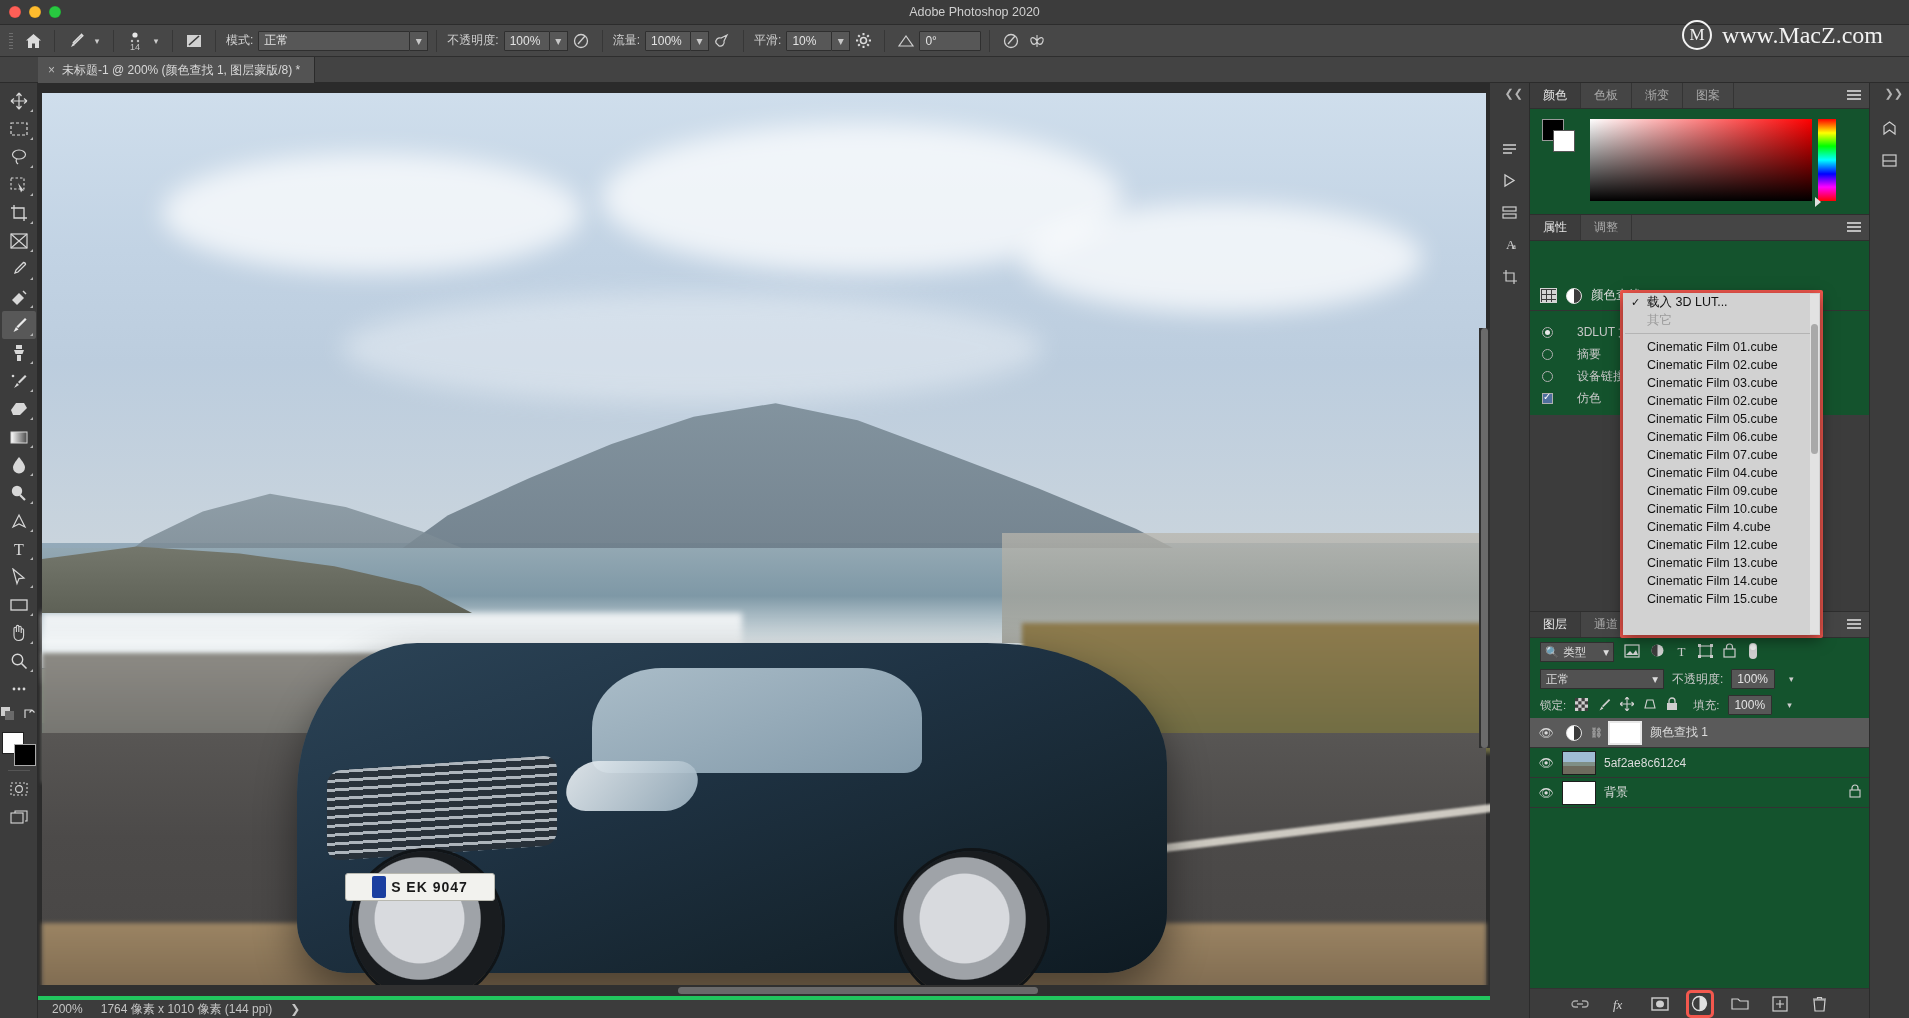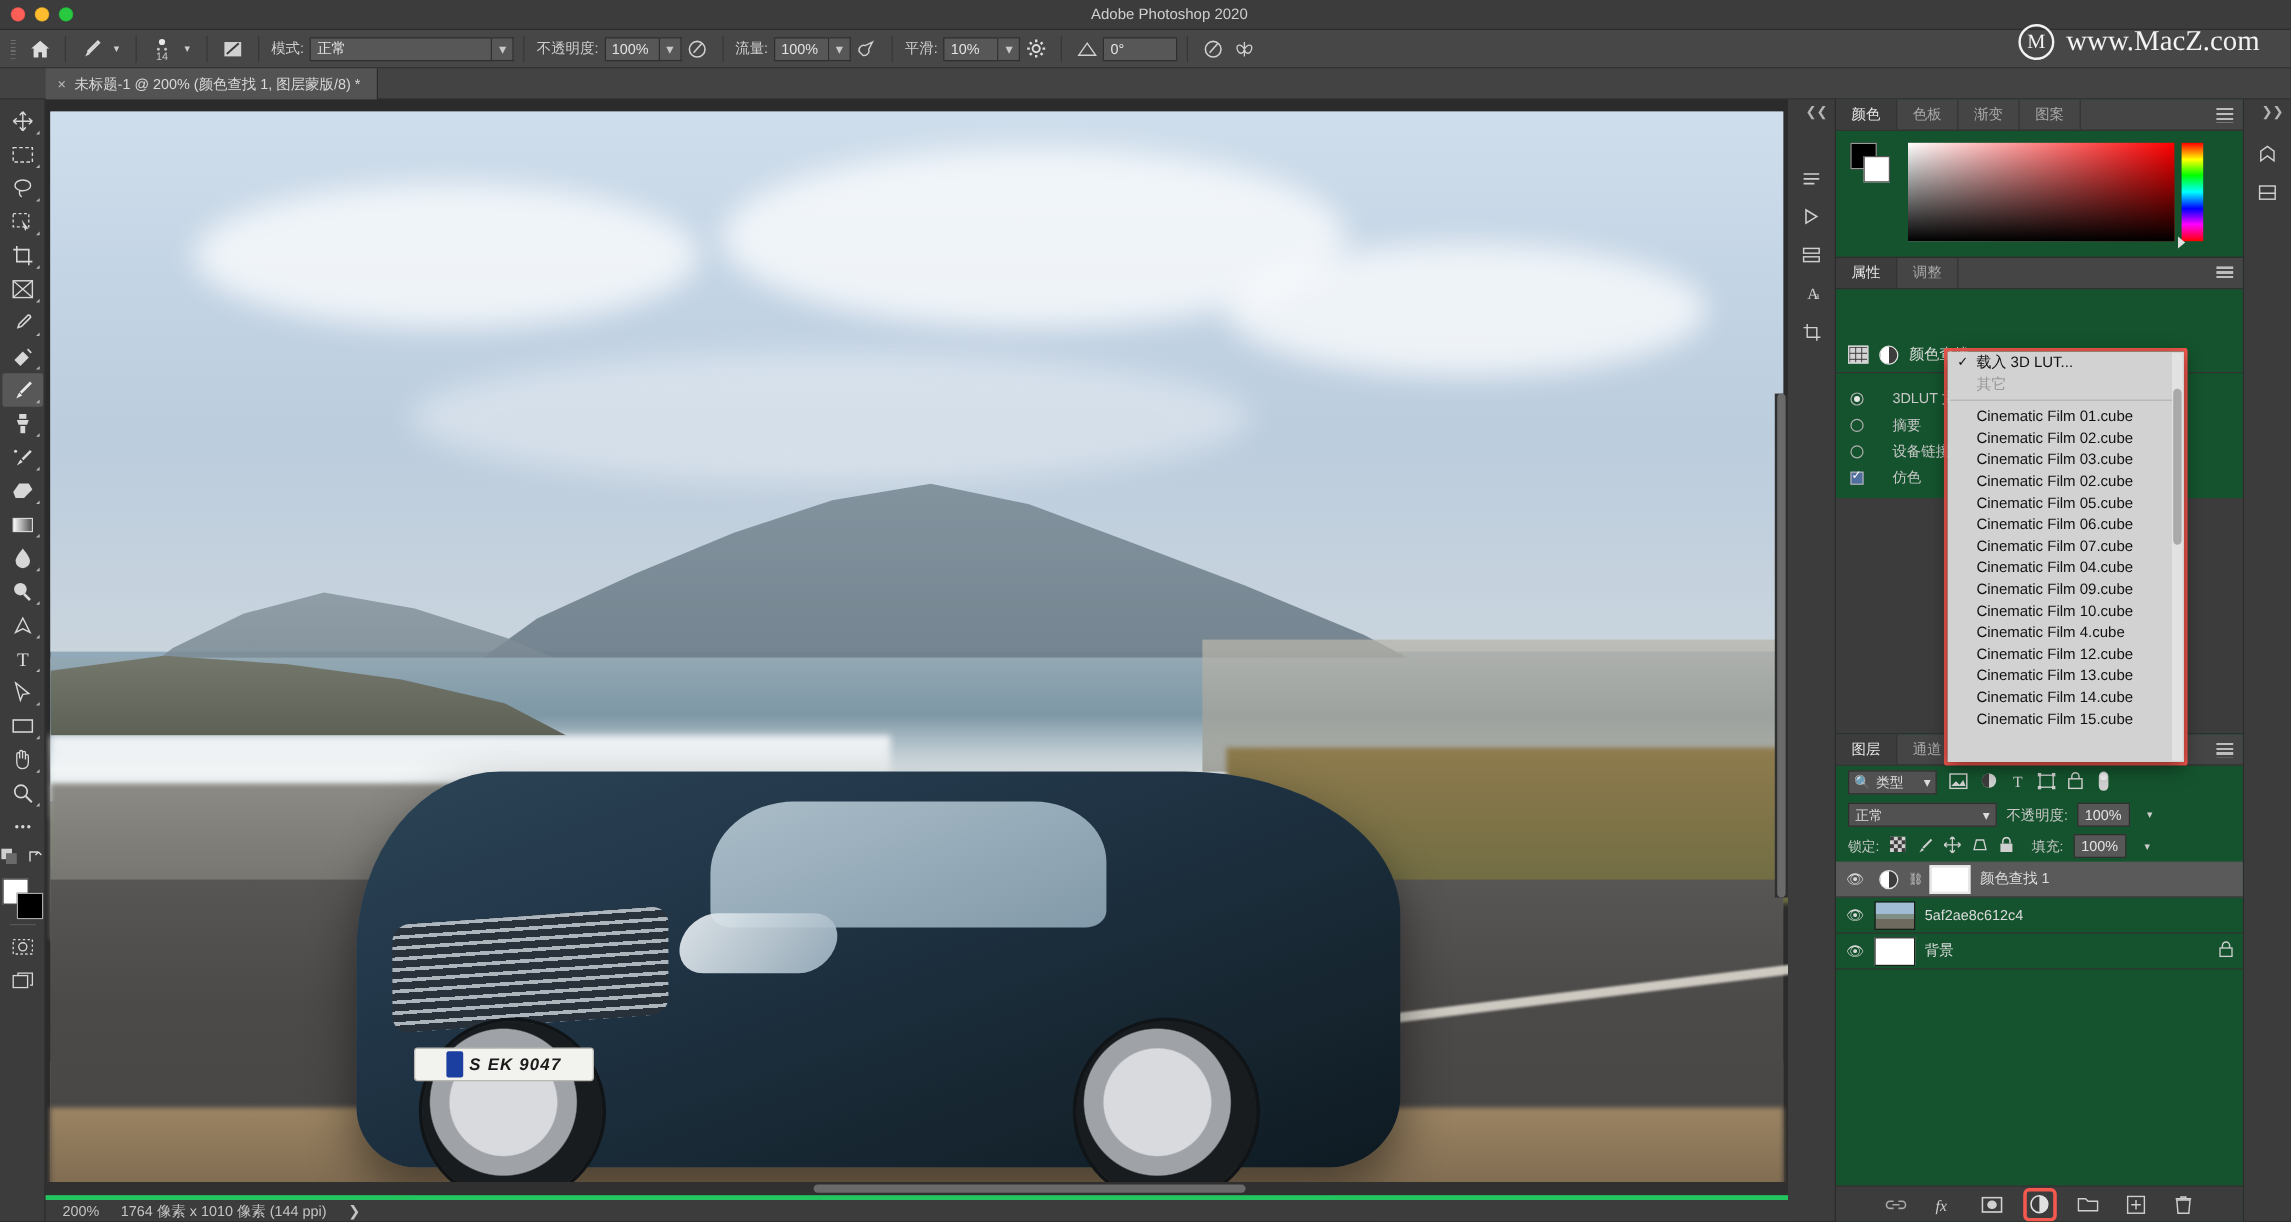--- a/index.html
+++ b/index.html
@@ -88,21 +88,21 @@
   .tooldiv{ width:22px; height:1px; background:#555; margin:4px auto; }
   .swatches{ position:relative; width:34px; height:34px; margin:8px auto 4px; }
   .sw-fore{ position:absolute; left:0; top:0; width:22px; height:22px;
             background:#fff; border:1px solid #222; }
   .sw-back{ position:absolute; left:12px; top:12px; width:22px; height:22px;
             background:#000; border:1px solid #aaa; }
 
   
   .canvaswrap{
     position:absolute; left:38px; top:83px; width:1452px; height:935px;
-    background:#2b2b2b; overflow:hidden;font-style:italic;
+    background:#2b2b2b; overflow:hidden;
   }
   .photo{
     position:absolute; left:4px; top:10px; width:1444px; height:900px;
     background:
       linear-gradient(to bottom, #cddcea 0%, #bdd0e2 18%, #b3c6d8 32%, #9fb4c4 44%, #8fa6b6 52%, transparent 52.1%),
       linear-gradient(to bottom, transparent 0 52%, #5c6b70 52% 58%, #55646a 58% 64%, #7d8a7a 64% 70%, #6f7d72 70% 74%, transparent 74%),
       linear-gradient(to bottom, transparent 0 74%, #4a4a4c 74% 82%, #3f3f42 82% 88%, #8a7257 88% 94%, #a08565 94% 100%);
   }
   .sky{ position:absolute; left:0; top:0; width:100%; height:50%;
         background:linear-gradient(to bottom,#cfdeec,#c2d3e4 35%,#bccdde 60%,#c9d4dd 100%); }

